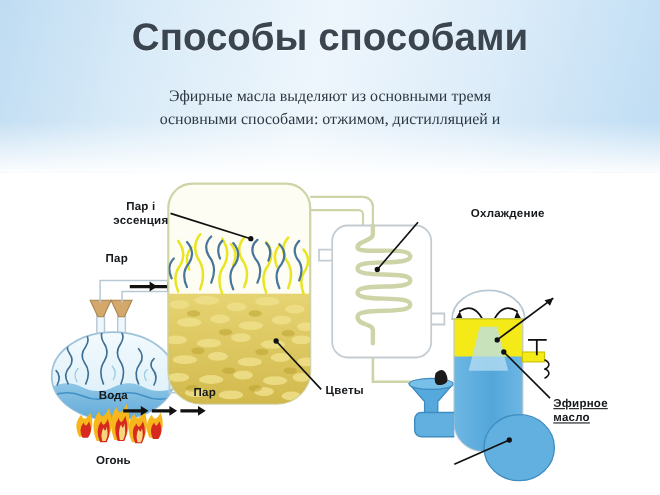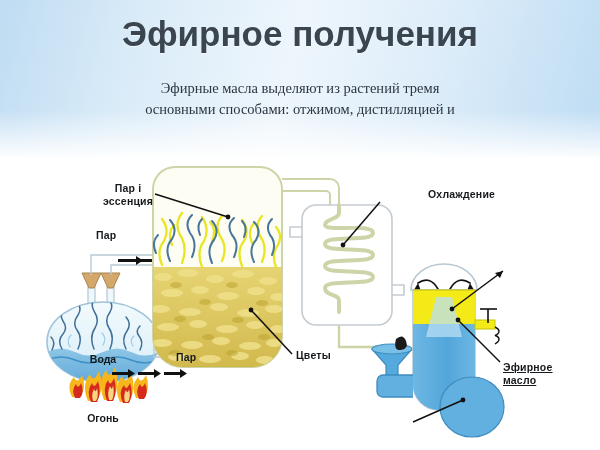--- a/index.html
+++ b/index.html
@@ -42,23 +42,23 @@
   }
   .lbl.red{color:#b5232c;font-size:10.5px;letter-spacing:.4px;}
   .lbl.c{text-align:center;}
 </style>
 </head>
 <body>
 
 <div id="slide">
 
   <div class="header">
-    <div class="title">Эфирное получения</div>
+    <div class="title">Способы способами</div>
     <div class="para">
-      <span class="l1">Эфирные масла выделяют из растений тремя</span>
+      <span class="l1">Эфирные масла выделяют из основными тремя</span>
       <span class="l2">основными способами: отжимом, дистилляцией и</span>
     </div>
   </div>
 
   <div class="diagram">
     <svg width="600" height="293" viewBox="0 0 600 293" xmlns="http://www.w3.org/2000/svg">
       <defs>
         <linearGradient id="gWater" x1="0" y1="0" x2="0" y2="1">
           <stop offset="0%" stop-color="#8ec6e6"></stop>
           <stop offset="100%" stop-color="#54a2d6"></stop>

